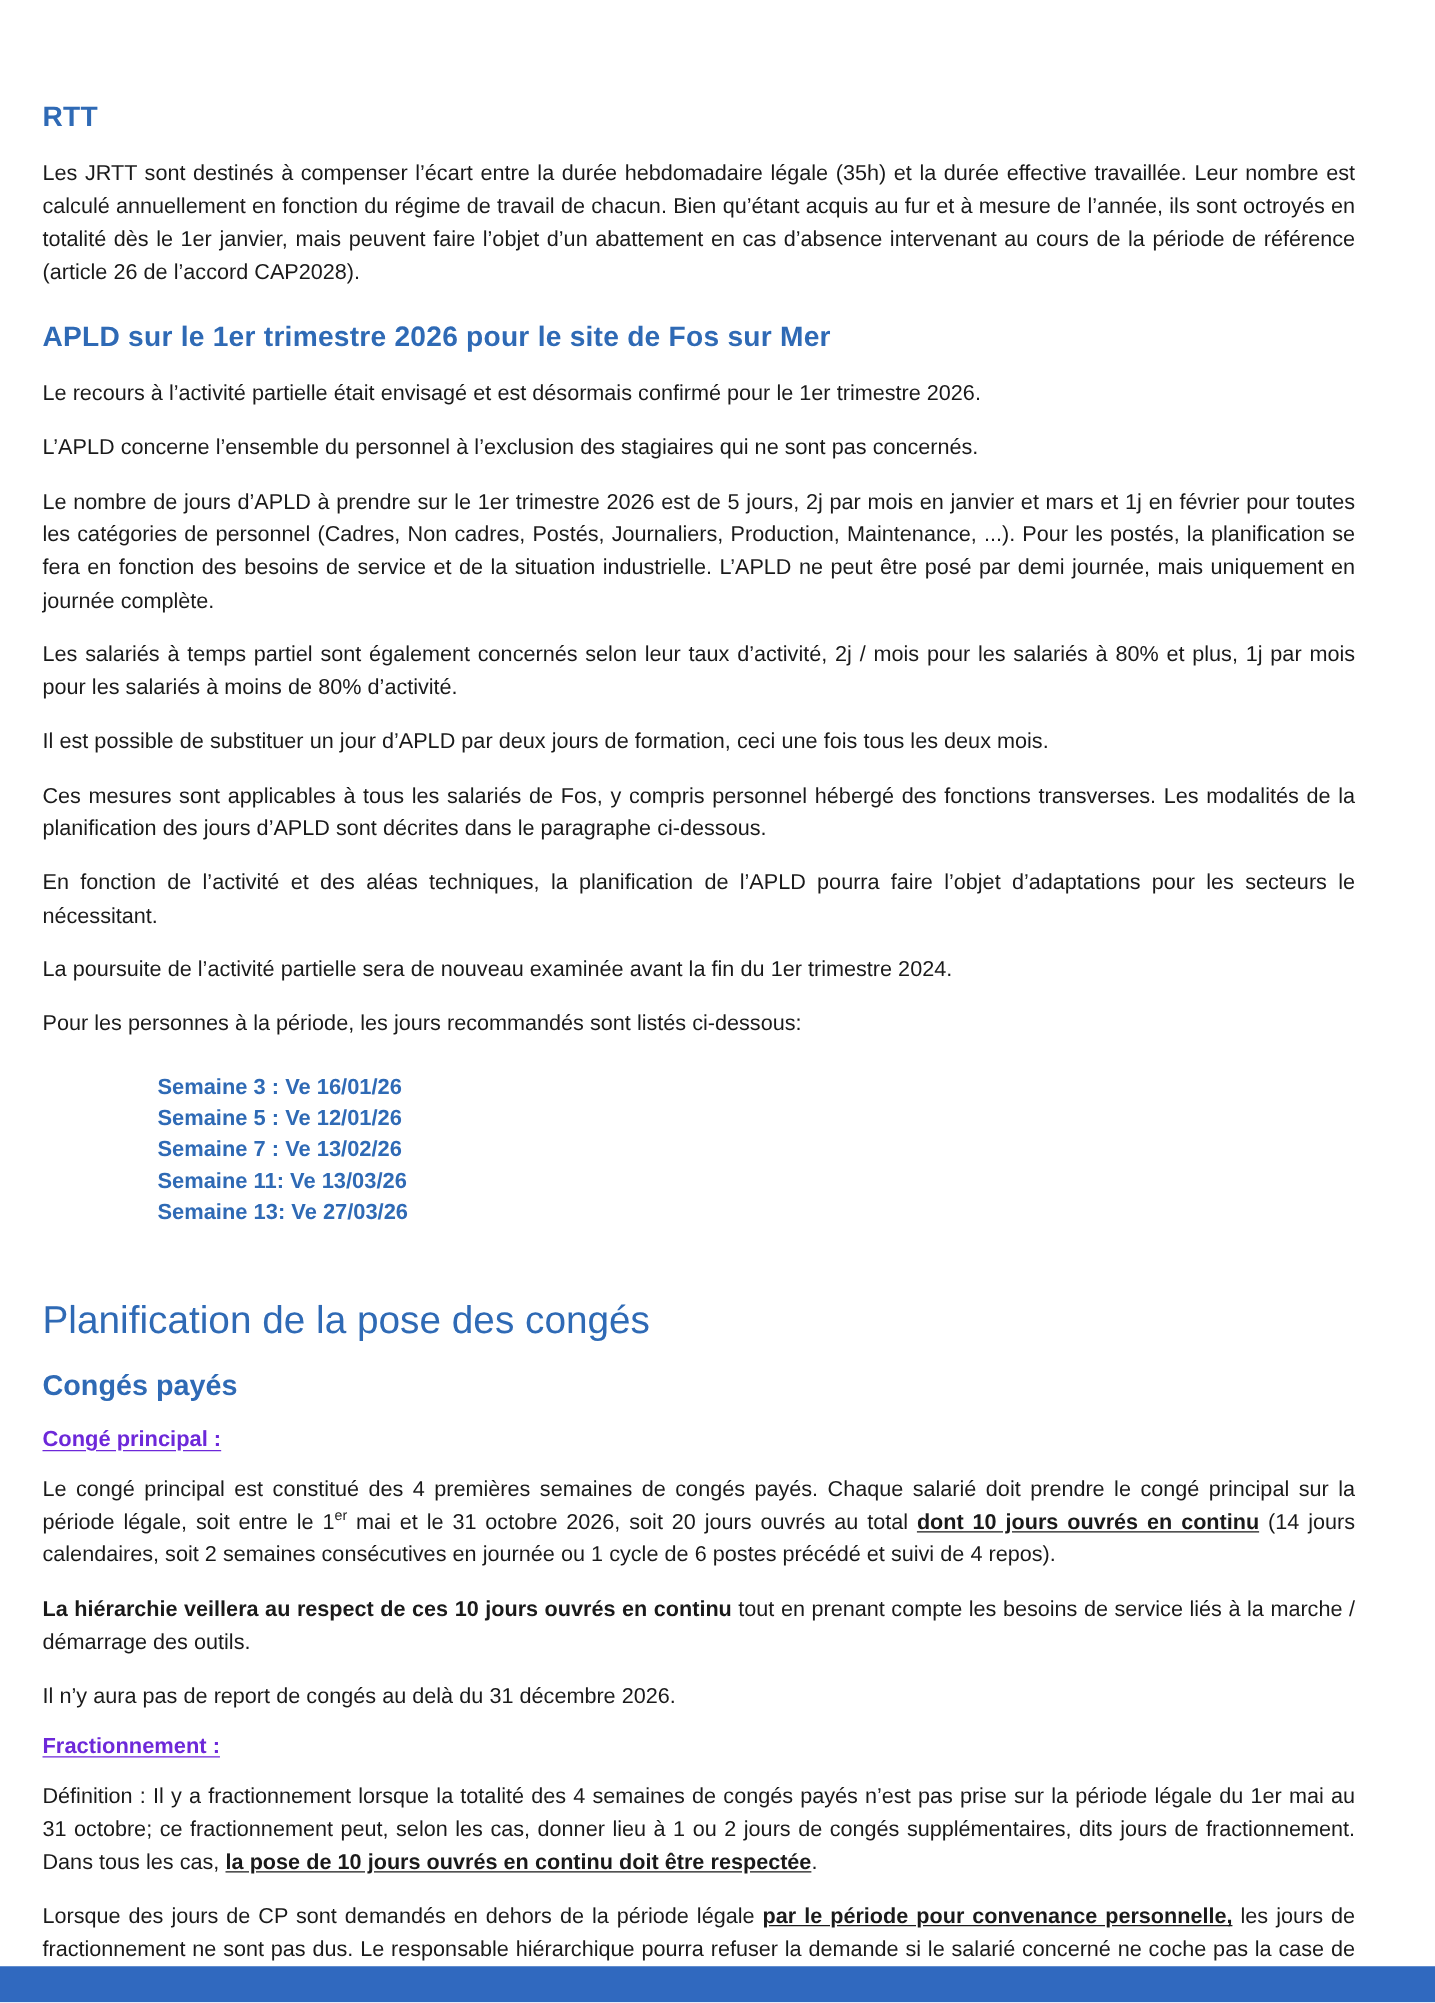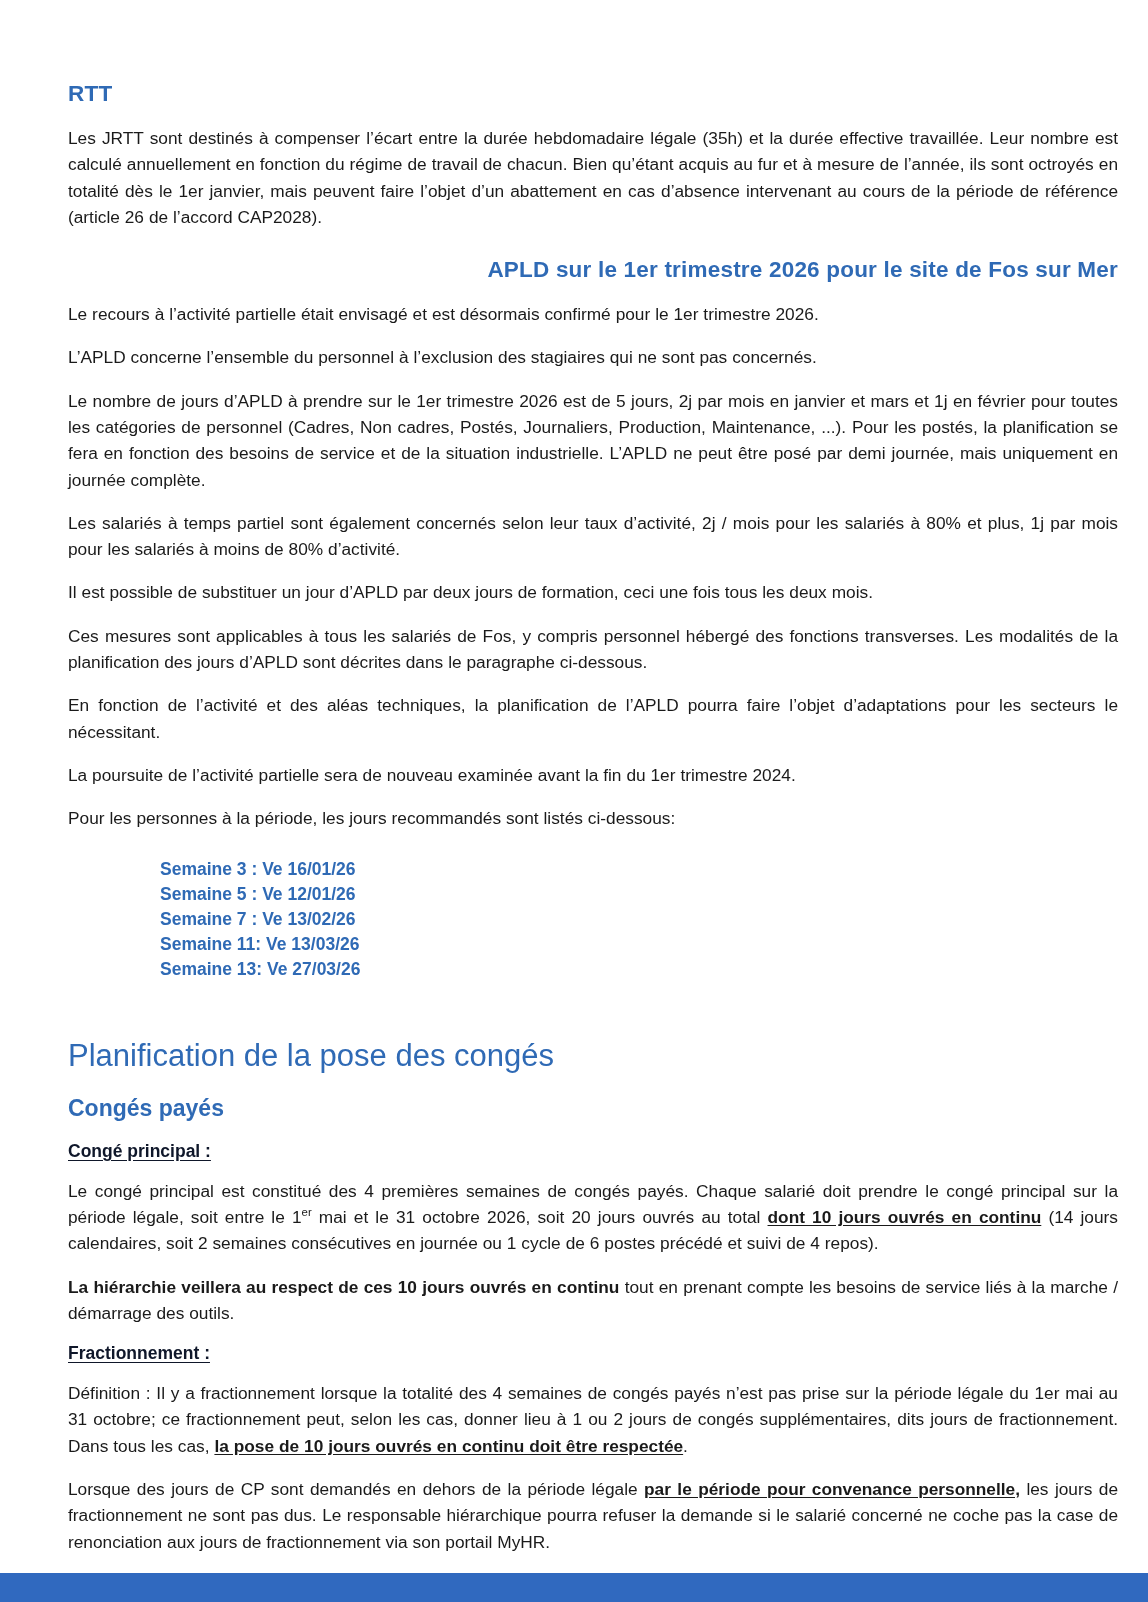--- a/index.html
+++ b/index.html
@@ -12,58 +12,57 @@
     position: relative;
     width: 1148px;
     height: 1602px;
     background: #ffffff;
     font-family: "Liberation Sans", sans-serif;
     overflow: hidden;
     box-sizing: border-box;
   }
   .content {
     position: absolute;
-    left: 68px;
+    left: 34px;
     top: 80px;
     width: 1050px;
   }
 
   
   h2.h-section {
     font-size: 22.5px;
     font-weight: bold;
     color: #2f6ab5;
     margin: 0 0 18px 0;
     line-height: 1.2;
     letter-spacing: 0.2px;
   }
   h2.h-section.spaced-top {
     margin-top: 26px;
-    text-align: right;
   }
   h1.h-title {
     font-size: 31px;
     font-weight: normal;
     color: #2f6ab5;
     text-underline-offset: 5px;
     margin: 0 0 22px 0;
     line-height: 1.15;
     letter-spacing: 0px;
   }
   h3.h-sub {
     font-size: 23px;
     font-weight: bold;
     color: #2f6ab5;
     margin: 0 0 18px 0;
     line-height: 1.2;
   }
   h4.h-subsub {
     font-size: 17.5px;
     font-weight: bold;
-    color: #0f172a;
+    color: #6d28d9;
     text-decoration: underline;
     text-underline-offset: 3px;
     margin: 0 0 16px 0;
     line-height: 1.2;
   }
 
   
   p.para {
     font-size: 17.3px;
     color: #1a1a1a;
@@ -153,20 +152,21 @@
     <h4 class="h-subsub">Congé principal :</h4>
 
     <p class="para">
       <span>Le congé principal est constitué des 4 premières semaines de congés payés. Chaque salarié doit prendre le congé principal sur la période légale, soit entre le 1</span><sup>er</sup><span> mai et le 31 octobre 2026, soit 20 jours ouvrés au total </span><span class="bu">dont 10 jours ouvrés en continu</span><span> (14 jours calendaires, soit 2 semaines consécutives en journée ou 1 cycle de 6 postes précédé et suivi de 4 repos).</span>
     </p>
 
     <p class="para">
       <b>La hiérarchie veillera au respect de ces 10 jours ouvrés en continu</b><span> tout en prenant compte les besoins de service liés à la marche / démarrage des outils.</span>
     </p>
 
+    <p class="para">Il n’y aura pas de report de congés au delà du 31 décembre 2026.</p>
 
     <h4 class="h-subsub">Fractionnement :</h4>
 
     <p class="para">
       <span>Définition : Il y a fractionnement lorsque la totalité des 4 semaines de congés payés n’est pas prise sur la période légale du 1er mai au 31 octobre; ce fractionnement peut, selon les cas, donner lieu à 1 ou 2 jours de congés supplémentaires, dits jours de fractionnement. Dans tous les cas, </span><span class="bu">la pose de 10 jours ouvrés en continu doit être respectée</span><span>.</span>
     </p>
 
     <p class="para last">
       <span>Lorsque des jours de CP sont demandés en dehors de la période légale </span><span class="bu">par le période pour convenance personnelle,</span><span> les jours de fractionnement ne sont pas dus. Le responsable hiérarchique pourra refuser la demande si le salarié concerné ne coche pas la case de renonciation aux jours de fractionnement via son portail MyHR.</span>
     </p>

